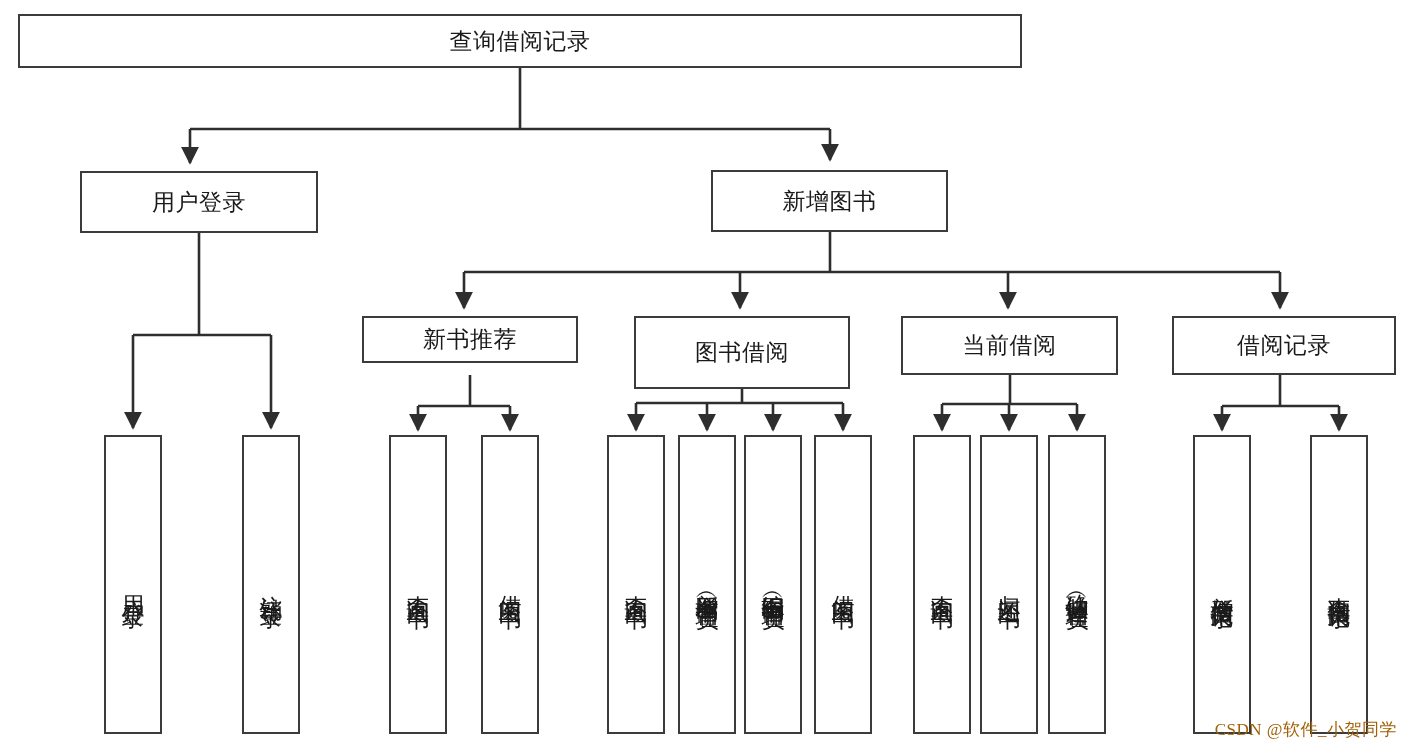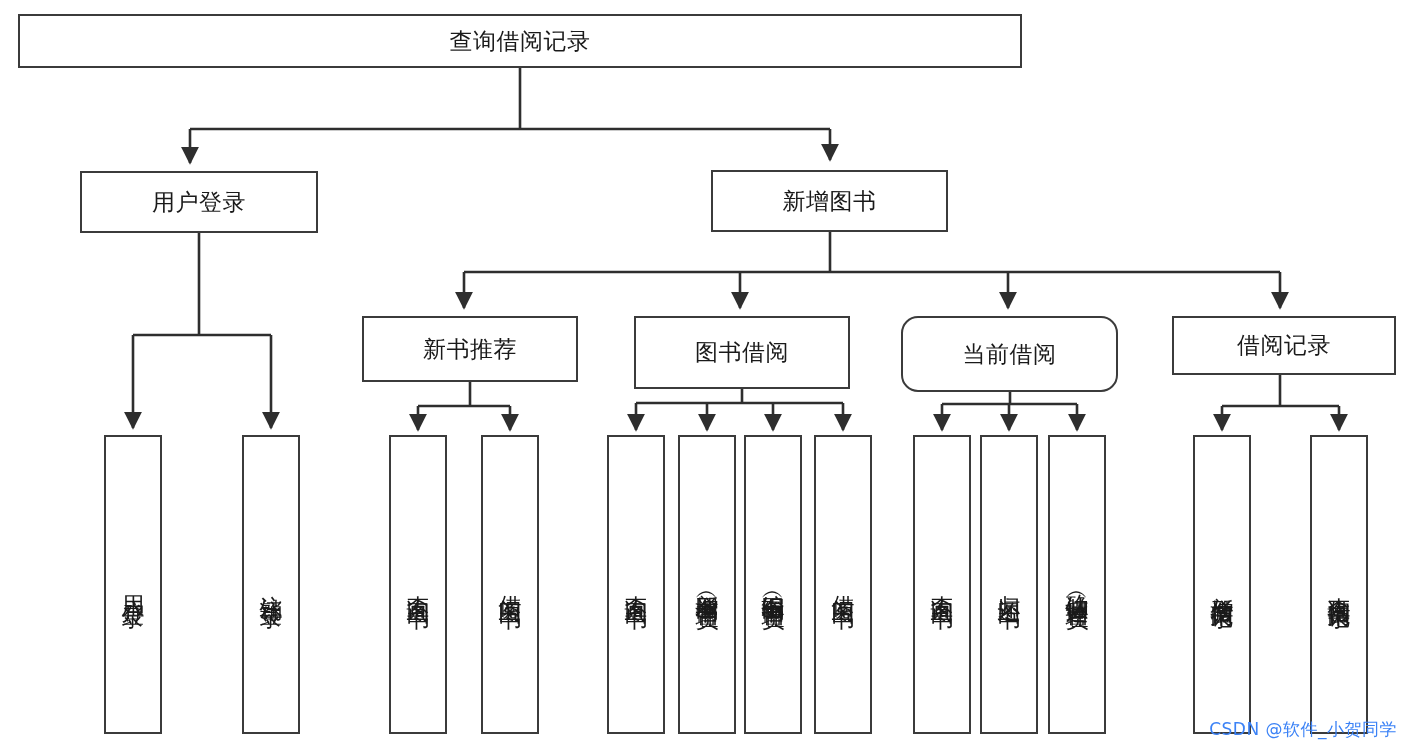--- a/index.html
+++ b/index.html
@@ -58,23 +58,24 @@
     line-height: 1;
   }
   .node.vert.tight .node-label {
     letter-spacing: 2px;
   }
   .watermark {
     position: absolute;
     right: 8px;
     bottom: 6px;
     font-size: 17px;
-    color: #3b82f6;
+    color: #a16207;
     letter-spacing: 0.5px;
     white-space: nowrap;
+    font-family: Liberation Serif, serif;
   }
 </style>
 </head>
 <body>
 
 <div id="diagram-root">
 
   <svg class="connectors" viewBox="0 0 1405 747" xmlns="http://www.w3.org/2000/svg">
     <defs>
       <marker id="arrow" viewBox="0 0 10 10" refX="9" refY="5" markerWidth="7" markerHeight="7" orient="auto-start-reverse">
@@ -129,27 +130,27 @@
     <span class="node-label">查询借阅记录</span>
   </div>
 
   <div class="node horiz" style="left:80px; top:171px; width:238px; height:62px;">
     <span class="node-label">用户登录</span>
   </div>
   <div class="node horiz" style="left:711px; top:170px; width:237px; height:62px;">
     <span class="node-label">新增图书</span>
   </div>
 
-  <div class="node horiz" style="left:362px; top:316px; width:216px; height:66px;">
+  <div class="node horiz" style="left:362px; top:316px; width:216px; height:47px;">
     <span class="node-label">新书推荐</span>
   </div>
   <div class="node horiz" style="left:634px; top:316px; width:216px; height:73px;">
     <span class="node-label">图书借阅</span>
   </div>
-  <div class="node horiz" style="left:901px; top:316px; width:217px; height:76px;border-radius:17px;">
+  <div class="node horiz" style="left:901px; top:316px; width:217px; height:59px;">
     <span class="node-label">当前借阅</span>
   </div>
   <div class="node horiz" style="left:1172px; top:316px; width:224px; height:59px;">
     <span class="node-label">借阅记录</span>
   </div>
 
   <div class="node vert" style="left:104px; top:435px; width:58px; height:299px;">
     <span class="node-label">用户登录</span>
   </div>
   <div class="node vert" style="left:242px; top:435px; width:58px; height:299px;">

